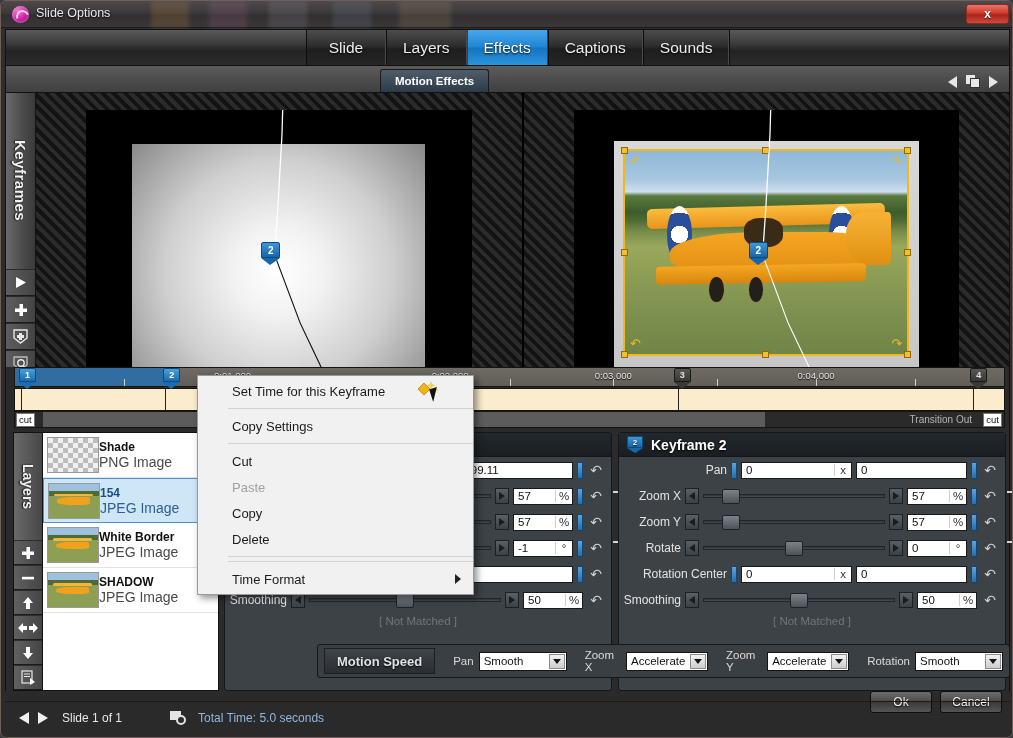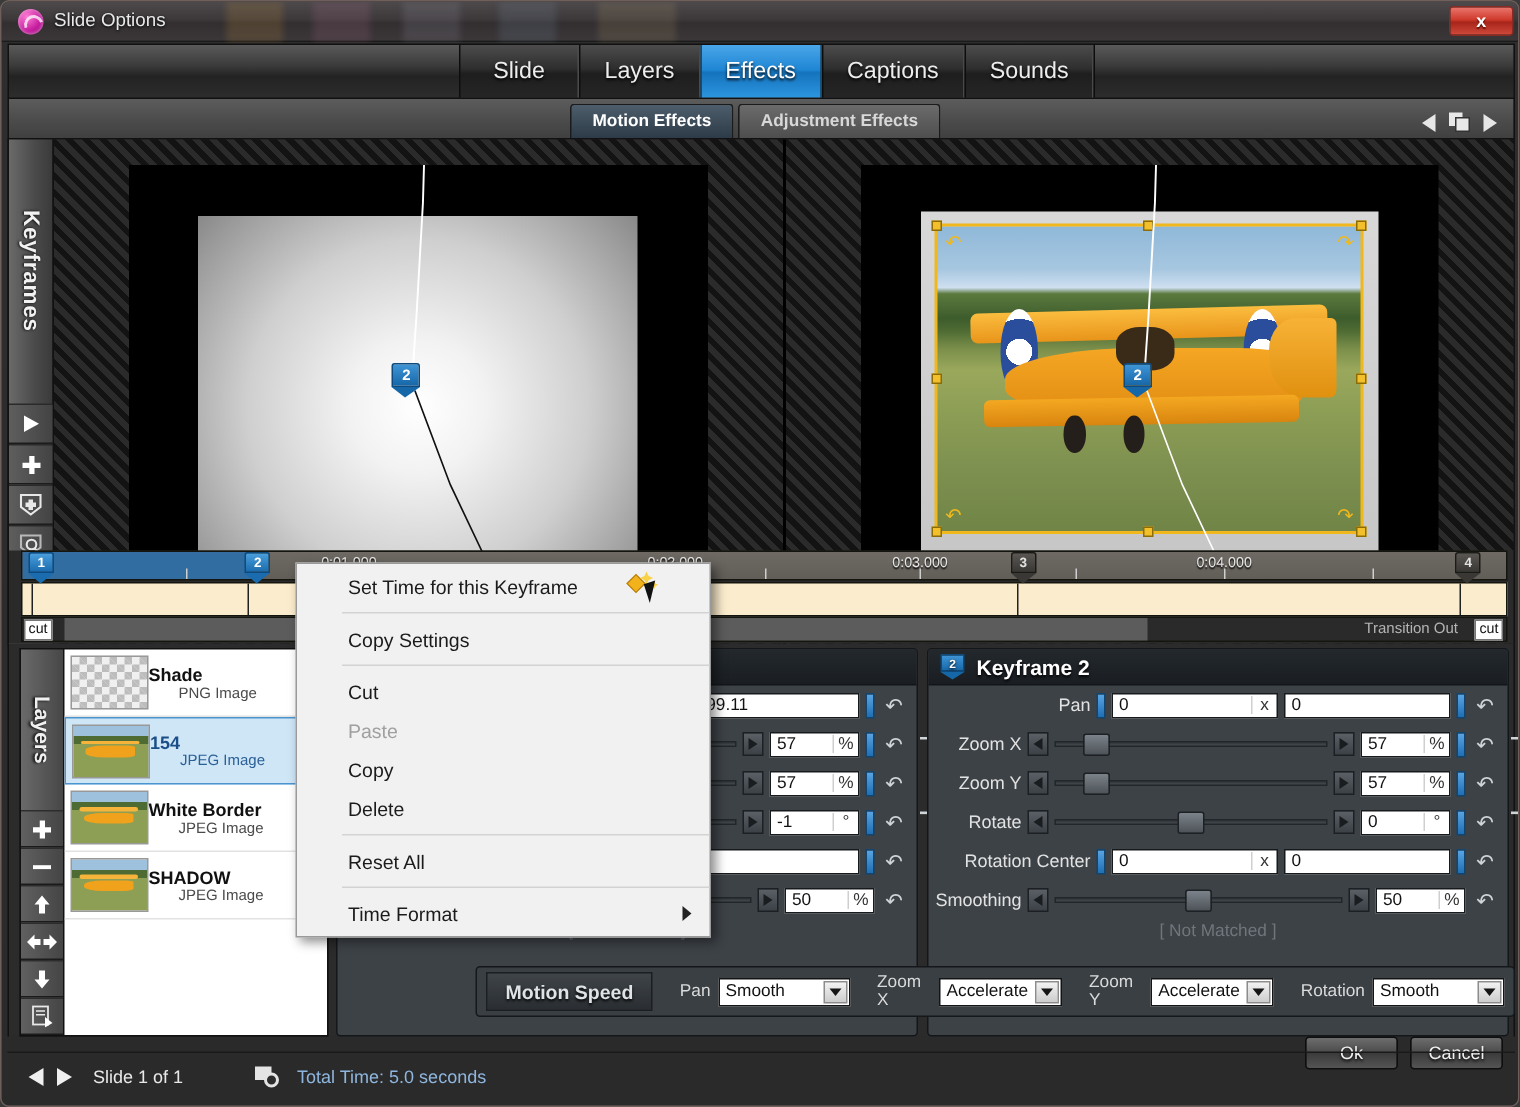--- a/index.html
+++ b/index.html
@@ -321,21 +321,21 @@
     content:""; position:absolute; left:10%; top:30%; width:78%; height:8%;
     background:#f6b53a; border-radius:3px;
   }
   .lthumb.checker{
     background-image:
       linear-gradient(45deg,#bdbdbd 25%,transparent 25%,transparent 75%,#bdbdbd 75%),
       linear-gradient(45deg,#bdbdbd 25%,transparent 25%,transparent 75%,#bdbdbd 75%);
     background-size:10px 10px; background-position:0 0,5px 5px; background-color:#f0f0f0;
   }
   .lmeta .nm{ font-size:12px; font-weight:bold; color:#111; }
-  .lmeta .ty{ font-size:10px; color:#4a4a4a;margin-left:20px; }
+  .lmeta .ty{ font-size:14px; color:#4a4a4a; }
   .lrow.sel .nm{ color:#1a4e87; }
   .lrow.sel .ty{ color:#2a6096; }
 
   .kfpanel{
     flex:1; margin:3px 3px 0 3px; background:#3d4247; border:1px solid #14171a;
     border-radius:3px; position:relative;
   }
   .kfpanel .hd{
     height:24px; background: linear-gradient(#23282d,#1a1e22);
     border-bottom:1px solid #131619; display:flex; align-items:center; gap:8px;
@@ -469,21 +469,20 @@
     <div class="tab">Layers</div>
     <div class="tab active">Effects</div>
     <div class="tab">Captions</div>
     <div class="tab">Sounds</div>
     <div class="tail"></div>
   </div>
 
   <div id="subtabs">
     <div class="pad"></div>
     <div class="sub active">Motion Effects</div>
-    <div class="sub">Adjustment Effects</div>
     <div class="navbtns">
       <div class="arrowL"></div>
       <div class="copyico">
           <i></i>
           <i></i>
         </div>
       <div class="arrowR"></div>
     </div>
   </div>
 
@@ -1009,21 +1008,20 @@
   <div id="ctxmenu">
     <div class="mi">Set Time for this Keyframe</div>
     <div class="sep"></div>
     <div class="mi">Copy Settings</div>
     <div class="sep"></div>
     <div class="mi">Cut</div>
     <div class="mi disabled">Paste</div>
     <div class="mi">Copy</div>
     <div class="mi">Delete</div>
     <div class="sep"></div>
-    <div class="mi">Reset All</div>
     <div class="sep"></div>
     <div class="mi">
       <span>Time Format</span>
       <span class="sub-arrow"></span>
     </div>
 
     <svg class="wandico" viewBox="0 0 26 18">
       <path d="M4,9 L10,3 L16,9 L10,15 Z" fill="#f2b21b" stroke="#b87d06" stroke-width="0.8"></path>
       <path d="M17,1 l1.4,3 l3,1.4 l-3,1.4 l-1.4,3 l-1.4,-3 l-3,-1.4 l3,-1.4 Z" fill="#f9d24a"></path>
       <path d="M22,7 l0.9,2 l2,0.9 l-2,0.9 l-0.9,2 l-0.9,-2 l-2,-0.9 l2,-0.9 Z" fill="#f9d24a"></path>

